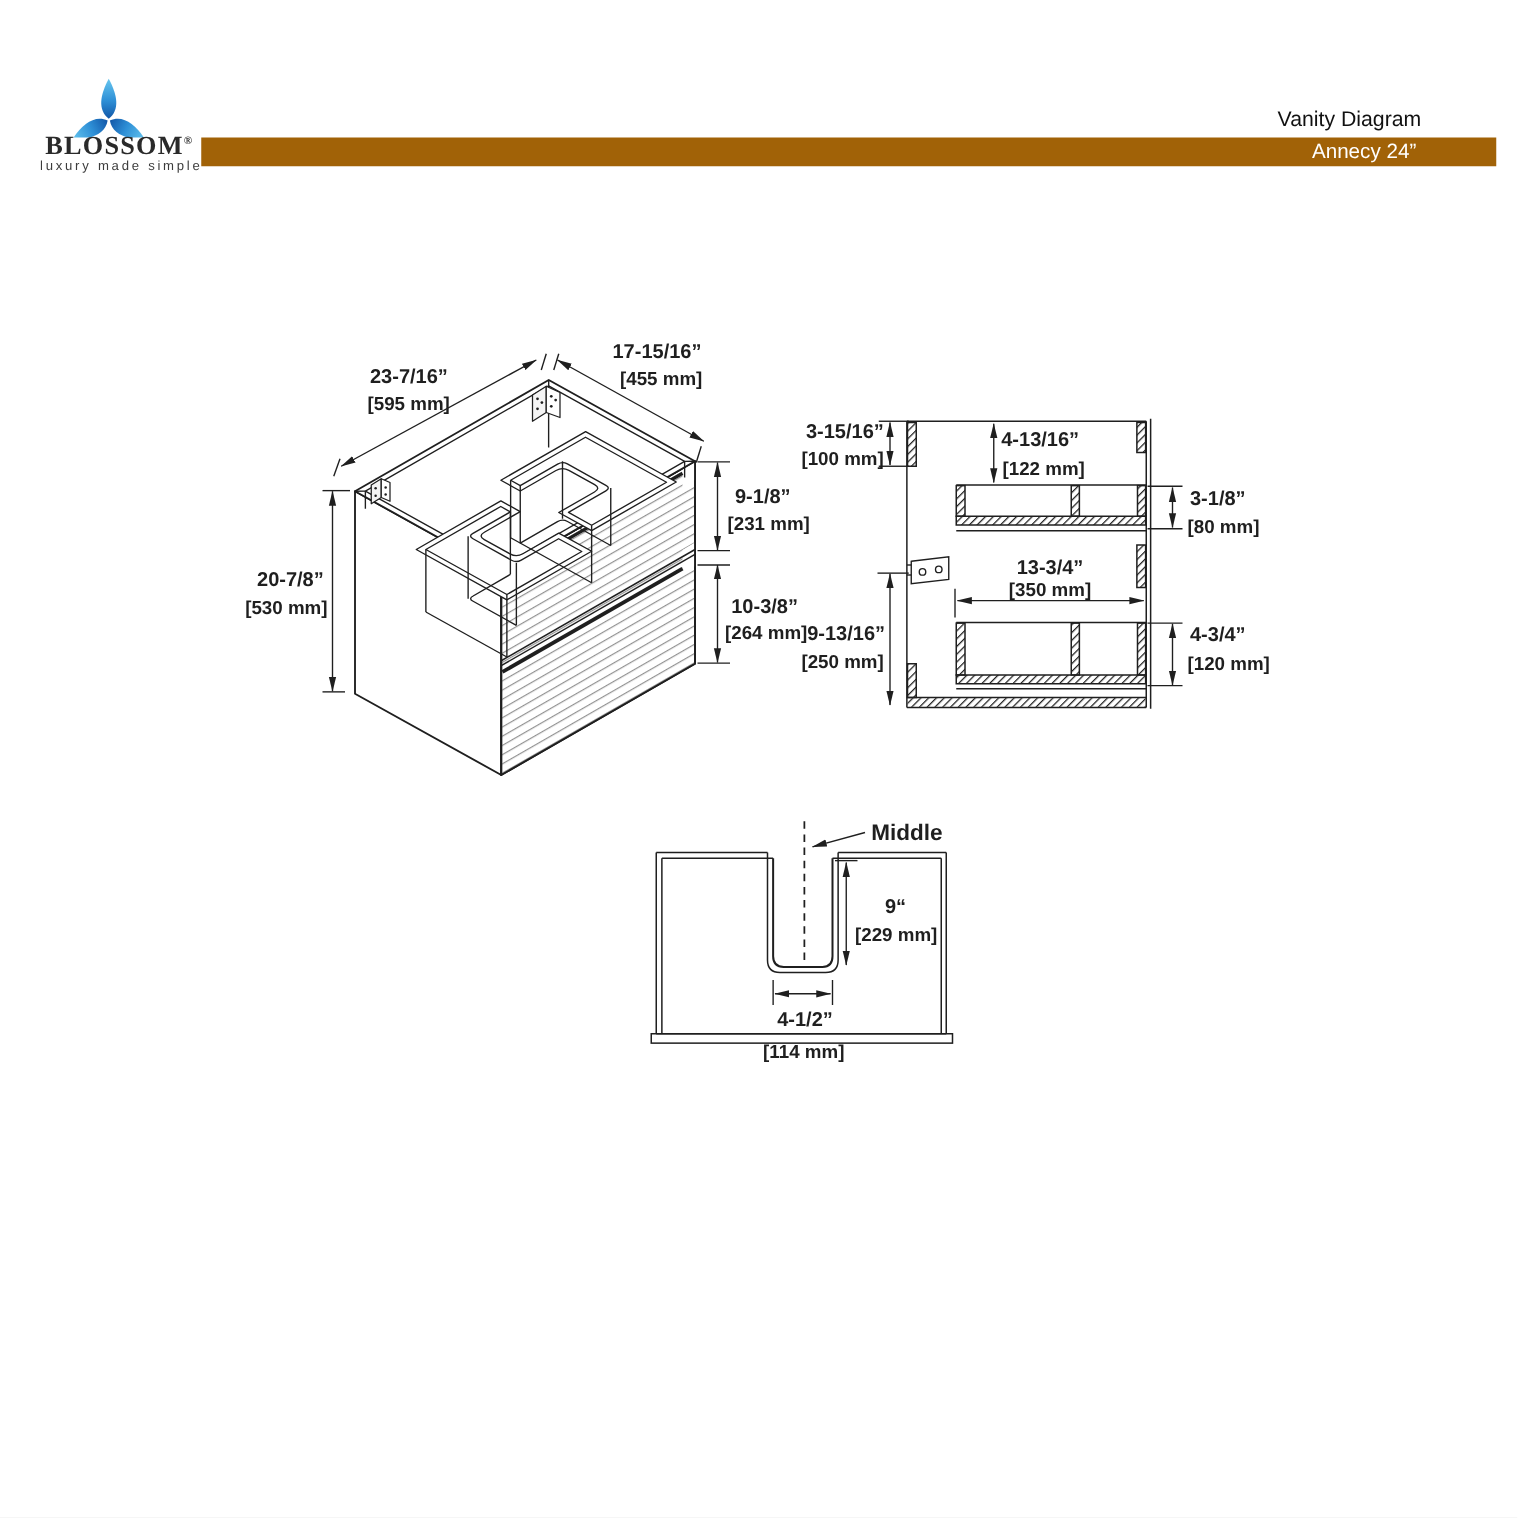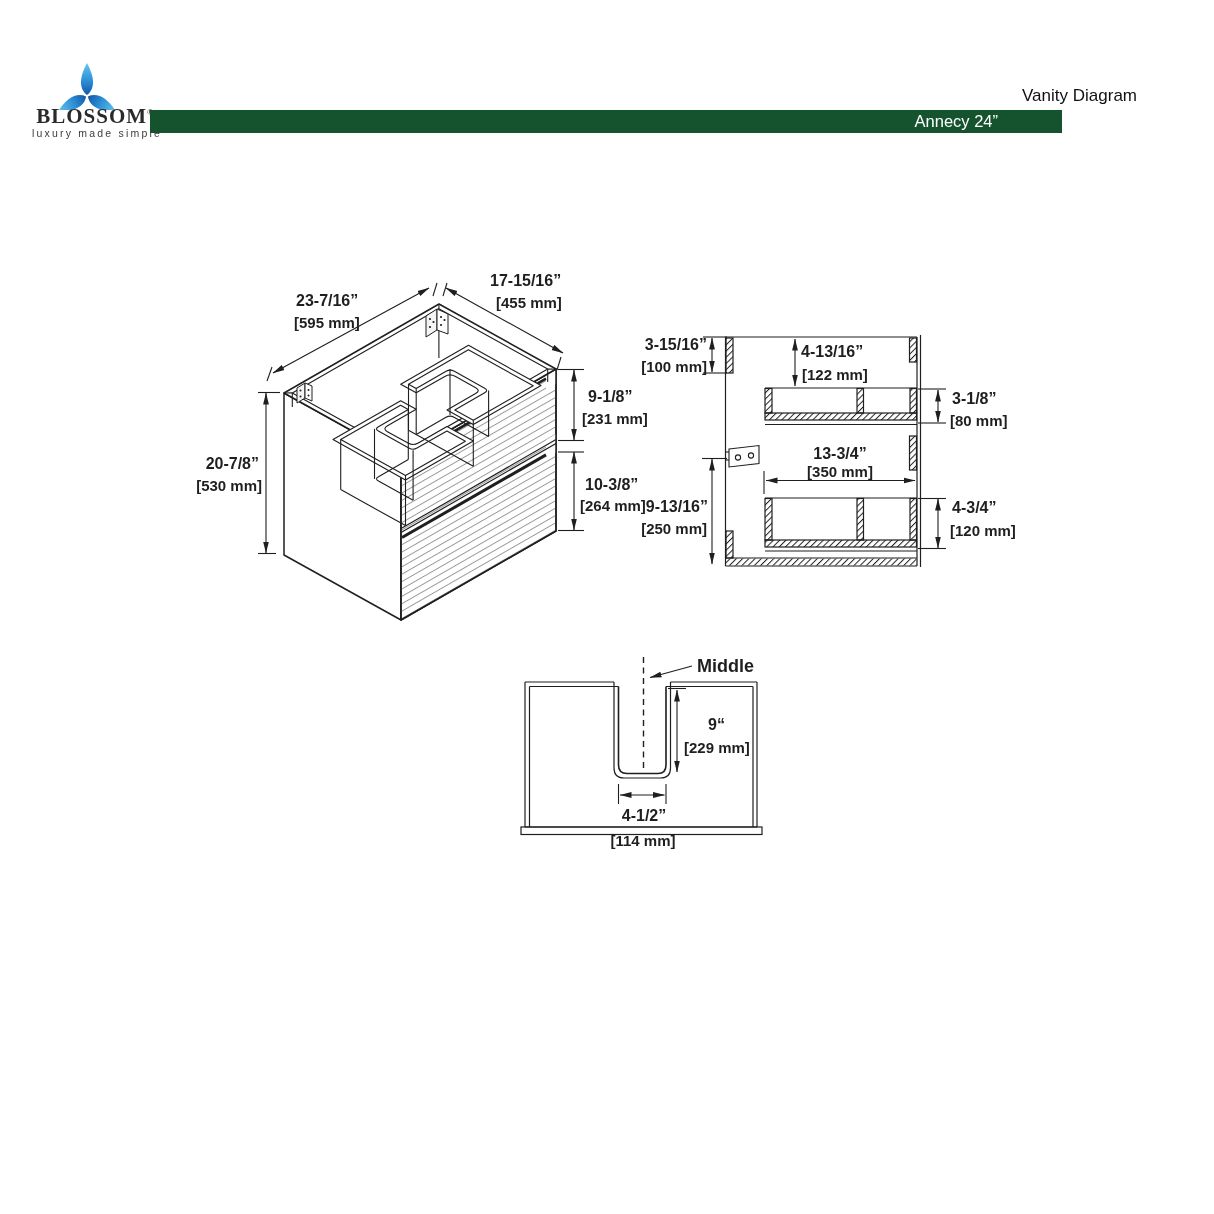--- a/index.html
+++ b/index.html
@@ -7,21 +7,21 @@
         font-family:"Liberation Sans",sans-serif;border-bottom:1px solid #ededed;}
   
   .logo{position:absolute;left:28px;top:60px;width:130px;height:84px;}
   .logo-flower{position:absolute;left:28px;top:2px;width:62px;height:48px;}
   .brand-line{position:absolute;left:4px;top:44px;width:126px;text-align:center;
       font-family:"Liberation Serif",serif;font-weight:bold;font-size:21px;letter-spacing:1px;color:#2a2a2a;white-space:nowrap;}
   .brand-line sup{font-size:9px;letter-spacing:0;}
   .tagline{position:absolute;left:4px;top:67px;width:126px;text-align:center;
       font-size:10.5px;letter-spacing:2.2px;color:#3c3c3c;white-space:nowrap;}
   .doc-title{position:absolute;top:86px;right:77px;font-size:17px;color:#111;text-align:right;}
-  .model-bar{position:absolute;left:150px;top:110px;width:912px;height:23px;background:#14532d;}
+  .model-bar{position:absolute;left:161px;top:110px;width:1036px;height:23px;background:#a16207;}
   .model-bar span{display:block;line-height:23px;text-align:right;padding-right:64px;
       color:#fff;font-size:16.5px;}
   
   svg.drawing{position:absolute;left:0;top:0;}
   svg text{font-family:"Liberation Sans",sans-serif;font-weight:600;fill:#1f1f1f;}
   .t16{font-size:16px;} .t15{font-size:15px;} .t18{font-size:18px;}
 </style>
 </head>
 <body>
 

